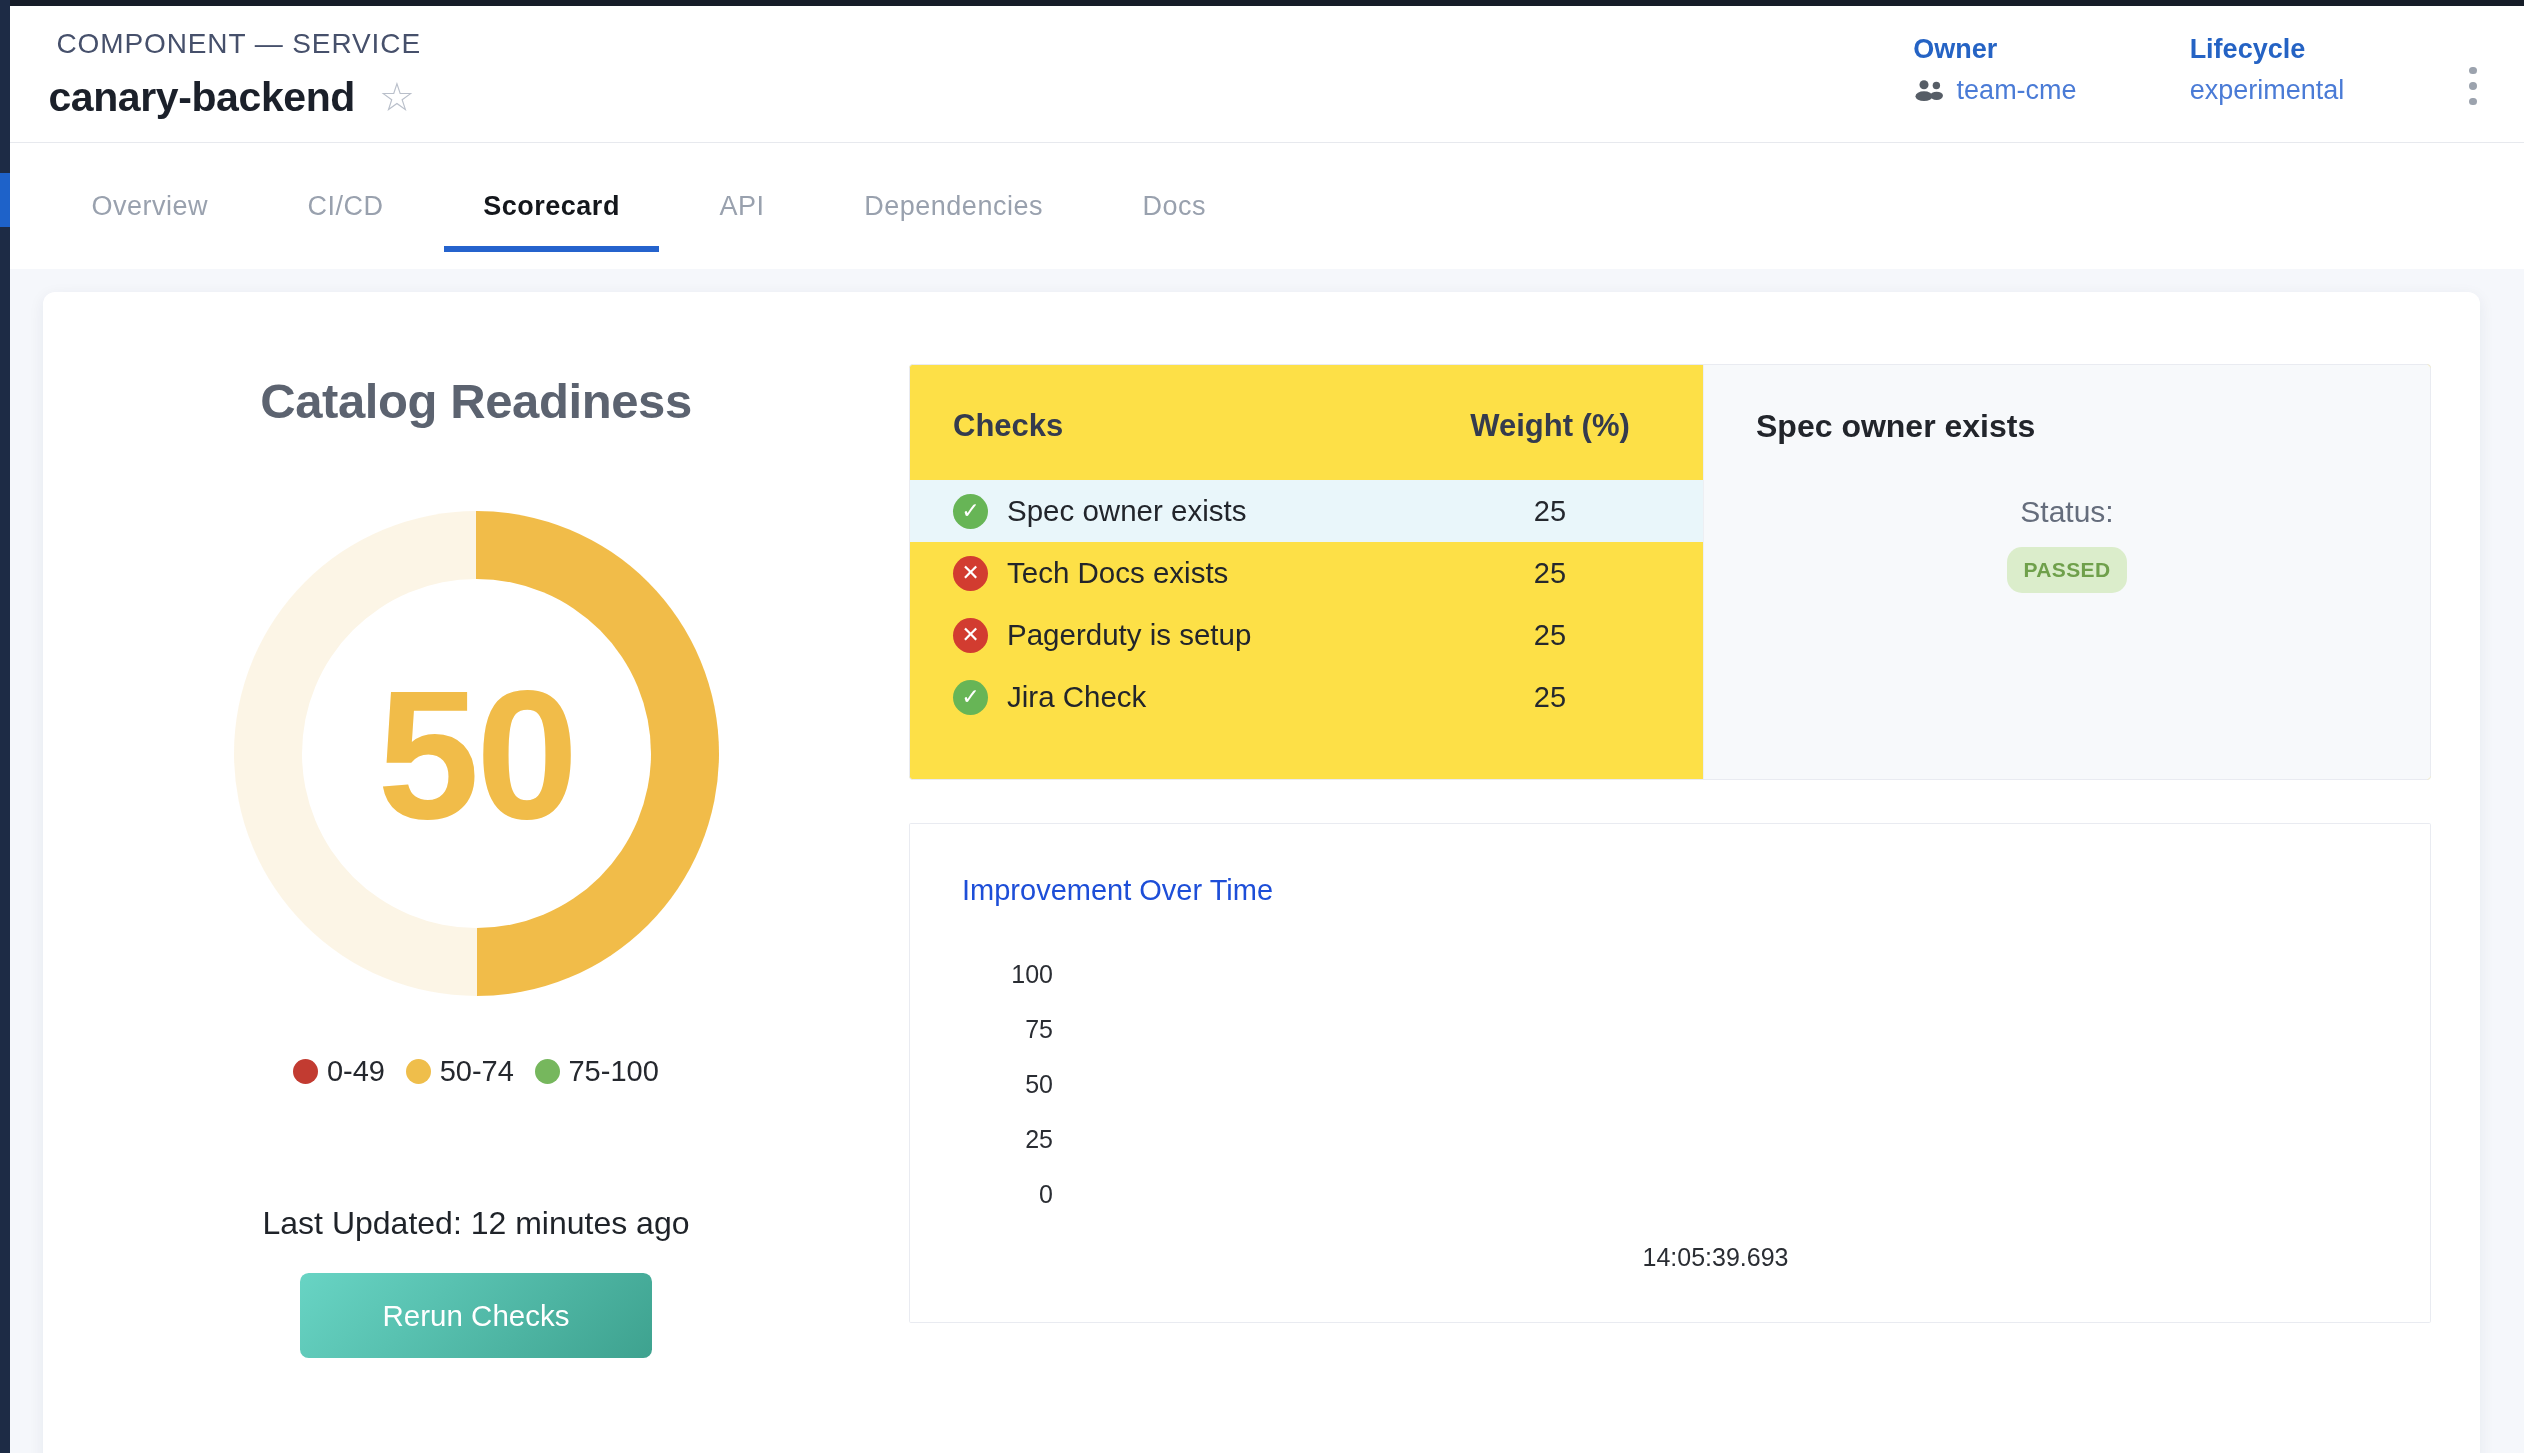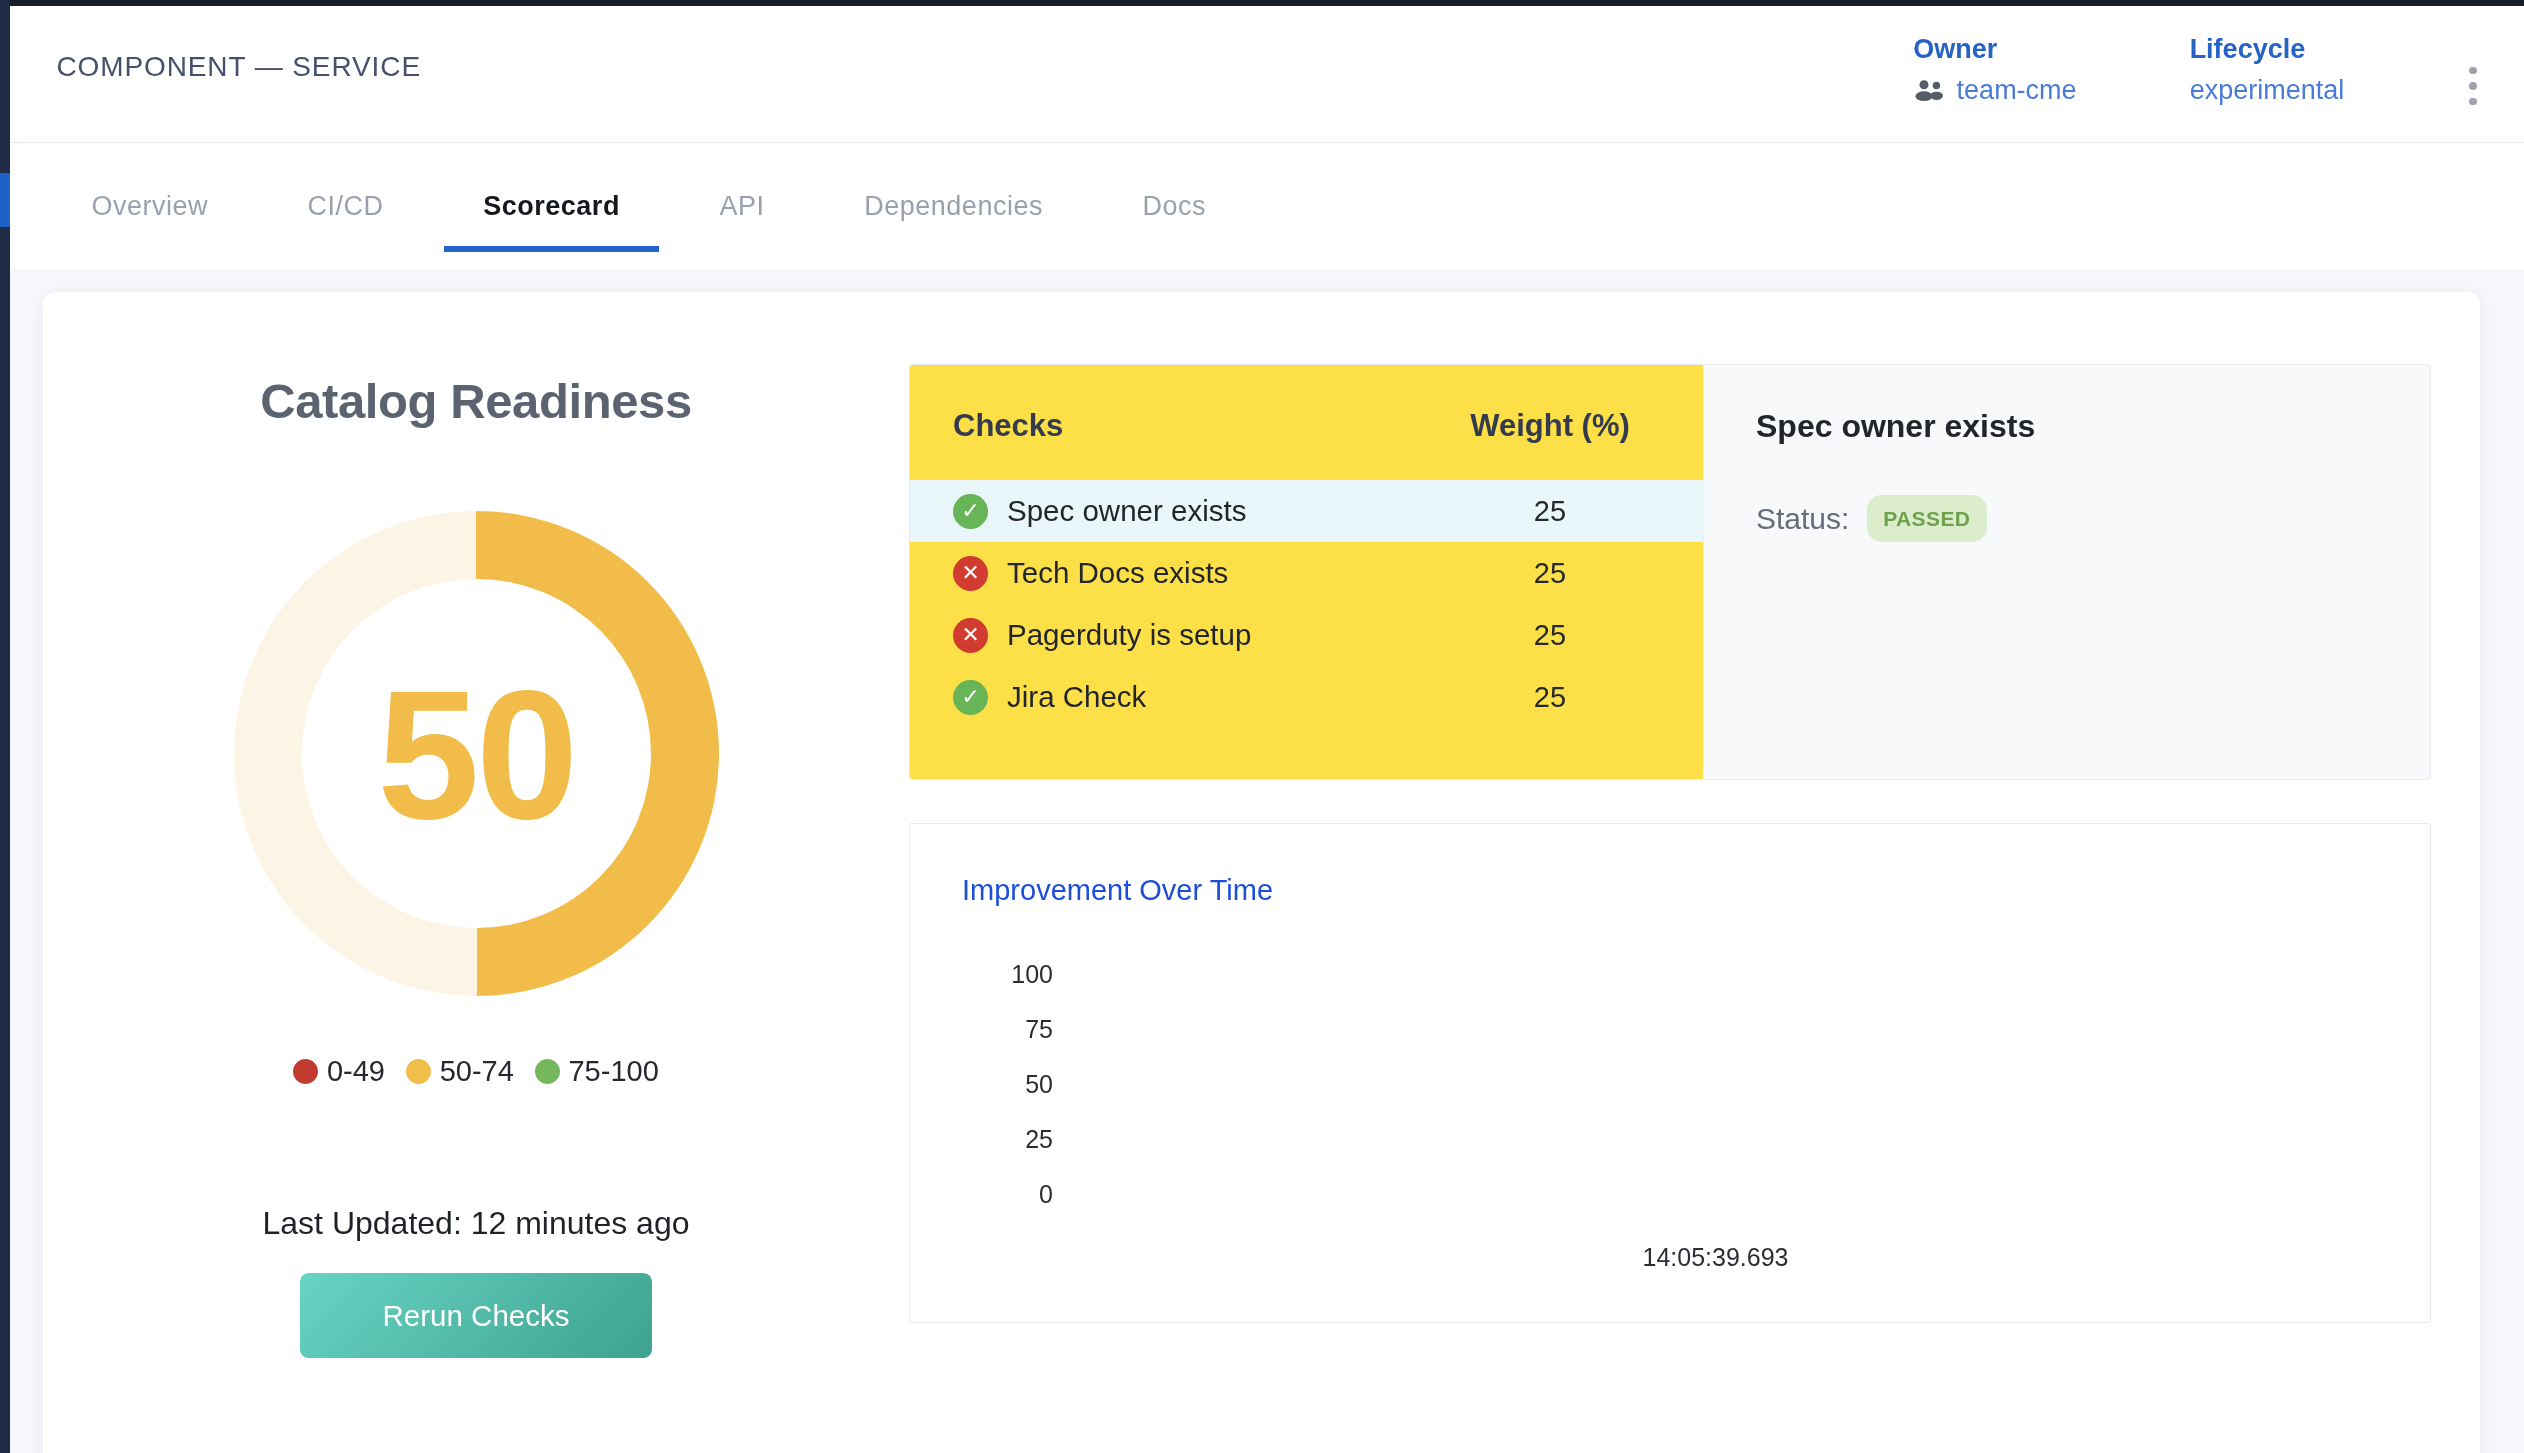--- a/index.html
+++ b/index.html
@@ -72,21 +72,21 @@
   .check-row.selected { background:#E9F6FA; }
   .row-label { flex:1; display:flex; align-items:center; font-size:29.5px; color:#22252B; }
   .status-icon { width:35px; height:35px; border-radius:50%; color:#fff; font-size:21.7px; font-weight:700;
                  display:flex; align-items:center; justify-content:center; margin-right:19px; }
   .status-icon.pass { background:#67B556; }
   .status-icon.fail { background:#D23C30; }
   .row-weight { width:208px; text-align:center; font-size:29px; color:#25282E; }
 
   .detail-panel { flex:1; background:#F7F9FB; border-left:1.7px solid #EDEFF3; padding:43px 52px; }
   .detail-title { font-size:32px; font-weight:700; color:#22252B; }
-  .status-row { margin-top:50px; display:flex; align-items:center; gap:17.3px; }
+  .status-row { margin-top:50px; display:flex; align-items:center; gap:17.3px;flex-direction:column; }
   .status-label { font-size:30px; color:#656D7C; }
   .status-badge { font-size:21px; font-weight:700; letter-spacing:0.4px; color:#6FA04B;
                   background:#DBEDCB; padding:11.3px 16.5px; border-radius:15px;text-align:center; }
 
   .chart-panel { margin-top:43px; height:500px; border:1.7px solid #E9EBF1; border-radius:1.7px; background:#fff; padding:50px 52px 0 52px; }
   .chart-title { font-size:29px; font-weight:500; color:#1d4ed8; }
   .axis-wrap { margin-top:40px; display:flex; }
   .y-axis { width:91px; }
   .y-tick { height:55px; display:flex; align-items:center; justify-content:flex-end; font-size:25px; color:#2A2D33; }
   .plot-area { flex:1; }
@@ -96,20 +96,24 @@
 <body>
 
 <div class="top-strip"></div>
 <div class="left-strip">
   <div class="rail-indicator"></div>
 </div>
 
 <header class="header">
   <div>
     <div class="eyebrow">COMPONENT — SERVICE</div>
+    <div class="title-row">
+      <span class="page-title">canary-backend</span>
+      <span class="star">☆</span>
+    </div>
   </div>
   <div class="header-right">
     <div class="meta-block">
       <div class="meta-label">Owner</div>
       <div class="meta-value">
         <span class="group-icon">
           <svg width="33" height="22.5" viewBox="0 0 24 16">
             <circle cx="8" cy="4" r="3.3"></circle>
               <ellipse cx="8" cy="12.3" rx="6.2" ry="3.6"></ellipse>
             <circle cx="17" cy="4.6" r="2.7"></circle>

